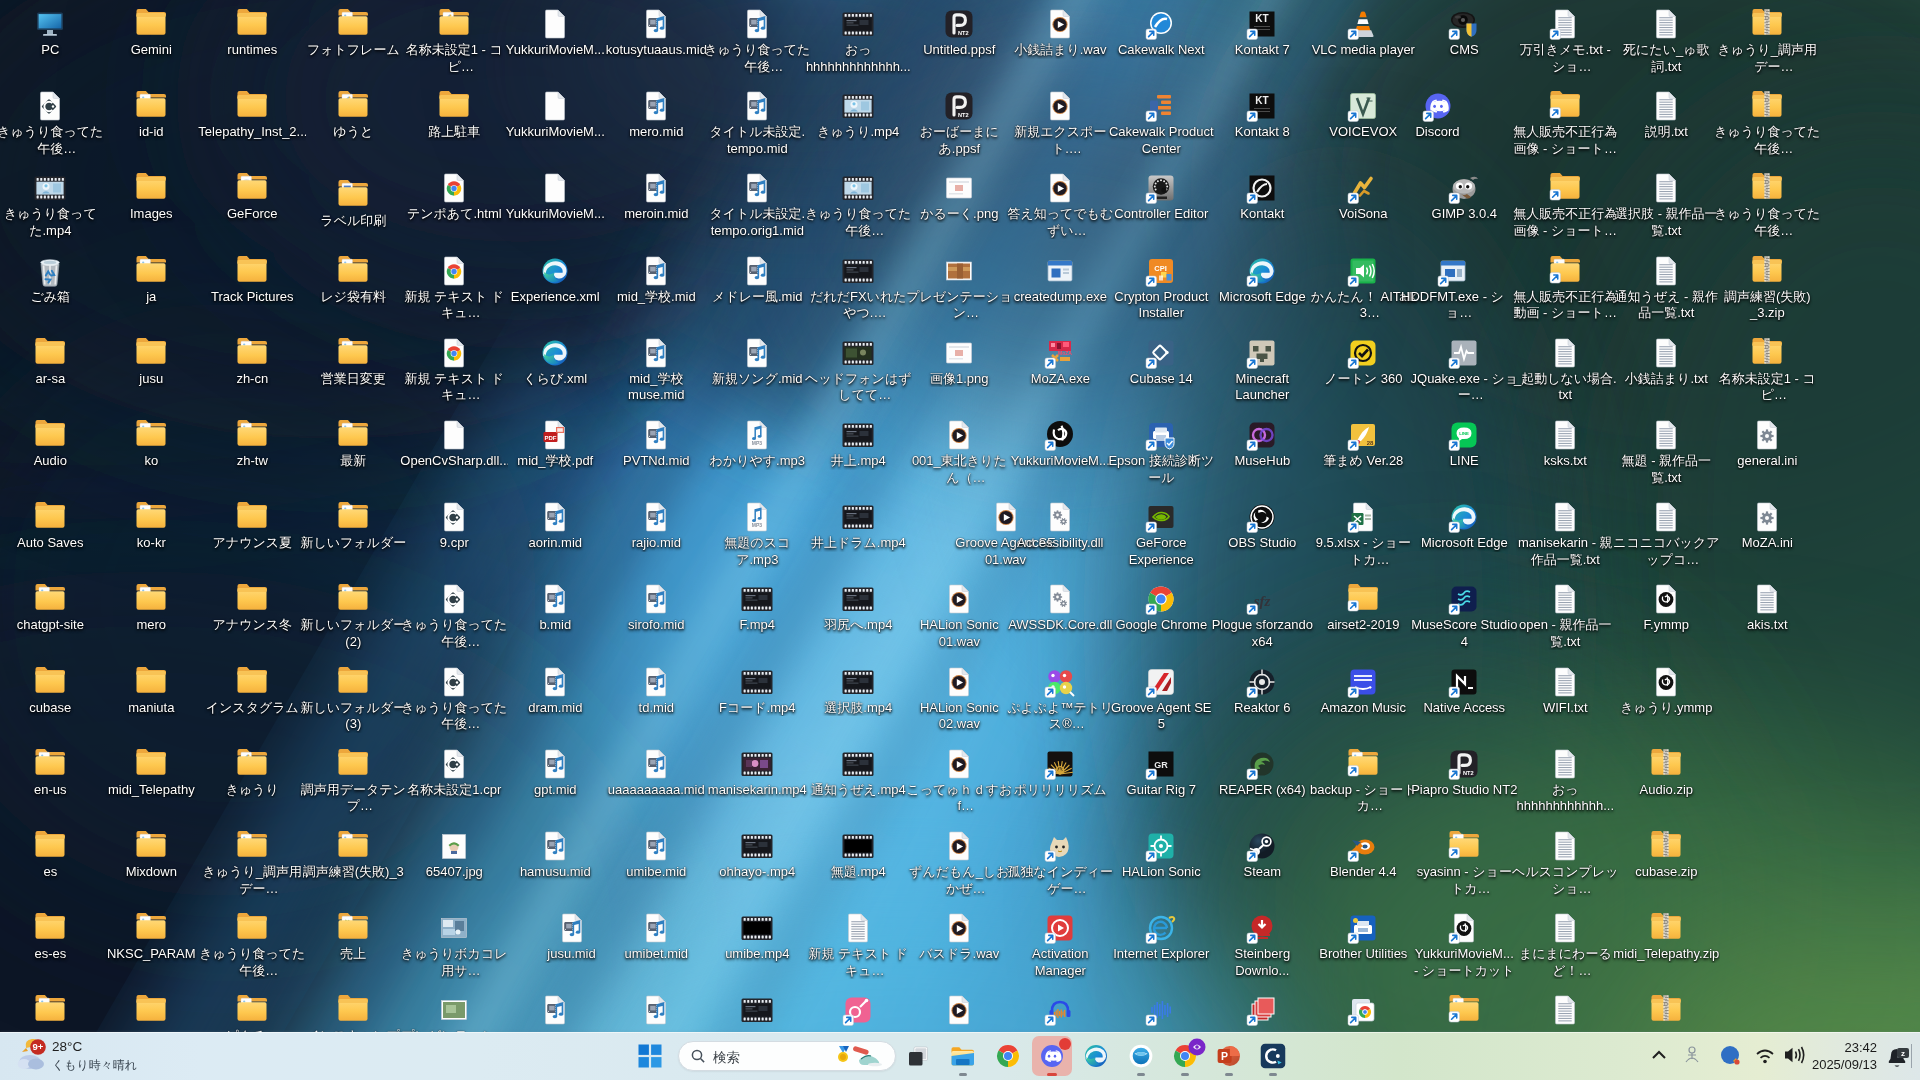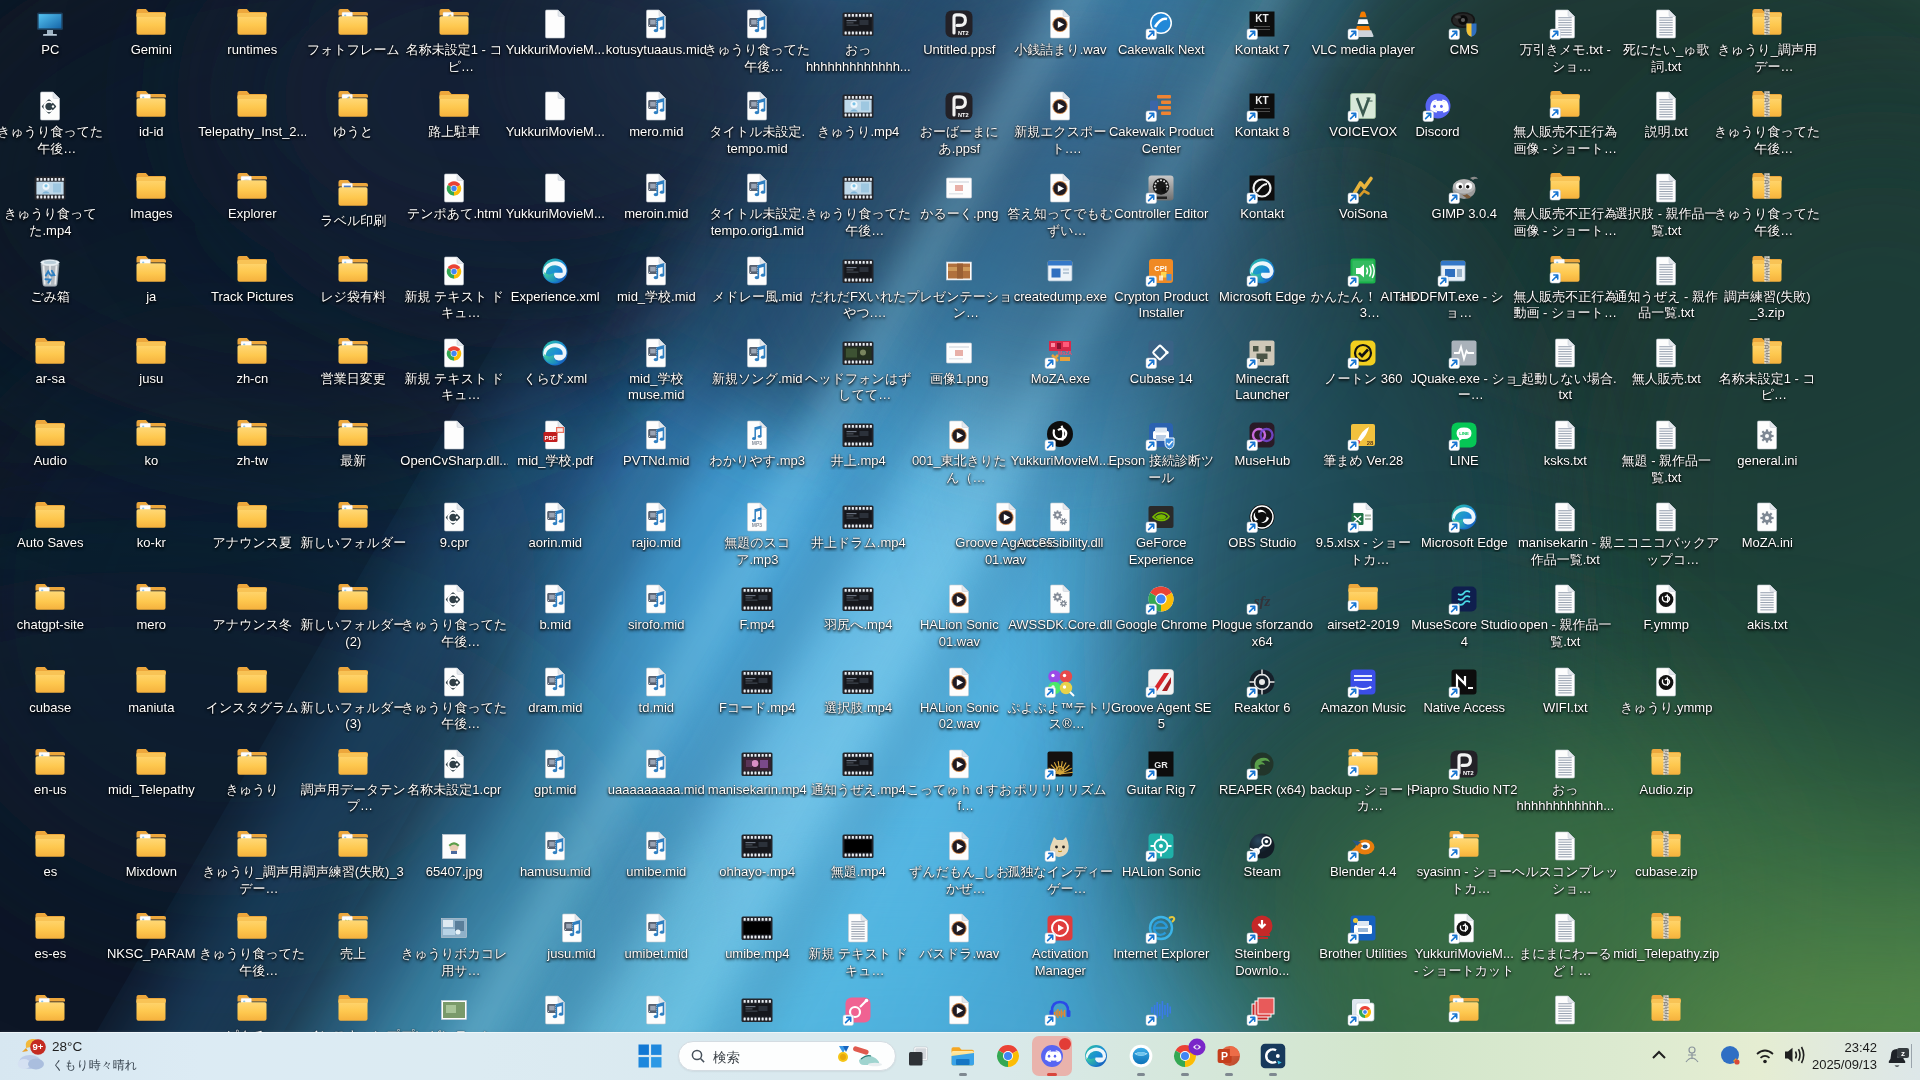--- a/index.html
+++ b/index.html
@@ -1407,21 +1407,21 @@
     <div class="cell" style="left:100.8px;top:172.4px">
       <svg class="ic" width="32" height="32">
         <use href="#fold"></use>
       </svg>
       <div class="lb">Images</div>
     </div>
     <div class="cell" style="left:201.8px;top:172.4px">
       <svg class="ic" width="32" height="32">
         <use href="#foldc"></use>
       </svg>
-      <div class="lb">Explorer</div>
+      <div class="lb">GeForce</div>
     </div>
     <div class="cell" style="left:302.8px;top:179px">
       <svg class="ic" width="32" height="32">
         <use href="#foldb"></use>
       </svg>
       <div class="lb">ラベル印刷</div>
     </div>
     <div class="cell" style="left:403.8px;top:172.4px">
       <svg class="ic" width="32" height="32">
         <use href="#html"></use>
@@ -1707,21 +1707,21 @@
     <div class="cell" style="left:1514.8px;top:336.8px">
       <svg class="ic" width="32" height="32">
         <use href="#txt"></use>
       </svg>
       <div class="lb">_起動しない場合.<br>txt</div>
     </div>
     <div class="cell" style="left:1615.8px;top:336.8px">
       <svg class="ic" width="32" height="32">
         <use href="#txt"></use>
       </svg>
-      <div class="lb">無人販売.txt</div>
+      <div class="lb">小銭詰まり.txt</div>
     </div>
     <div class="cell" style="left:1716.8px;top:336.8px">
       <svg class="ic" width="32" height="32">
         <use href="#foldz"></use>
       </svg>
       <div class="lb">名称未設定1 - コピ<br>ー.zip</div>
     </div>
     <div class="cell" style="left:-0.2px;top:419.0px">
       <svg class="ic" width="32" height="32">
         <use href="#fold"></use>

